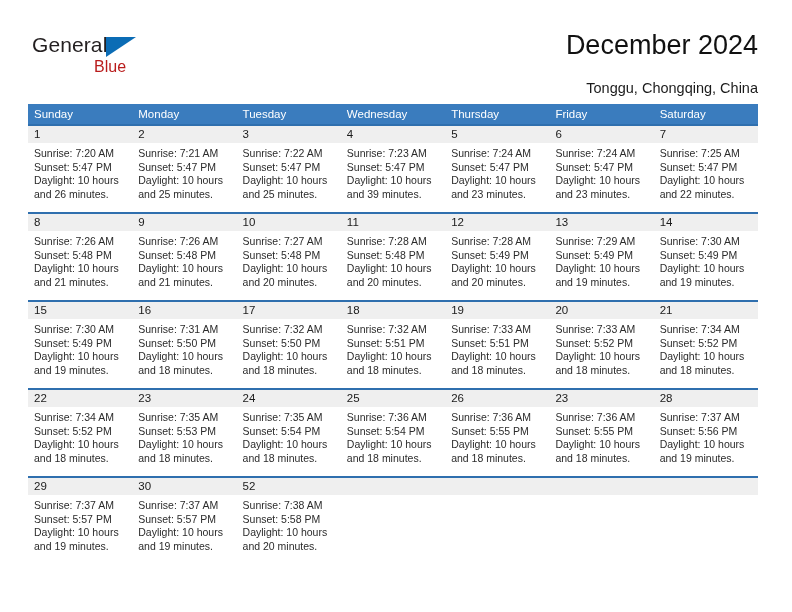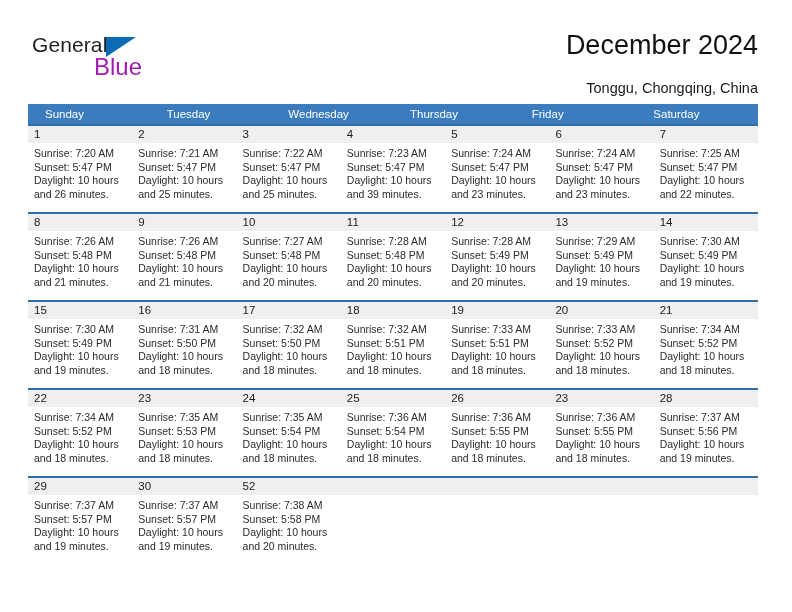--- a/index.html
+++ b/index.html
@@ -52,22 +52,22 @@
     top: 4px;
     width: 0;
     height: 0;
     border-left: 30px solid #0b6cb5;
     border-bottom: 20px solid transparent;
   }
   .logo-blue {
     position: absolute;
     left: 62px;
     top: 22px;
-    font-size: 24px;
-    color: #a21caf;
+    font-size: 16px;
+    color: #b91c1c;
     line-height: 24px;
   }
 
   .title-block {
     position: absolute;
     right: 0;
     top: 0;
     text-align: right;
   }
   .cal-title {
@@ -95,21 +95,21 @@
   .dow-row {
     display: flex;
     background: #3a7cbe;
     height: 20px;
   }
   .dow-cell {
     flex: 1 1 0;
     color: #ffffff;
     font-size: 11.5px;
     line-height: 20px;
-    padding-left: 17px;
+    padding-left: 6px;
     box-sizing: border-box;
     white-space: nowrap;
     overflow: hidden;
   }
 
   .week-row {
     display: flex;
     border-top: 2px solid #2f6fae;
     height: 88px;
     box-sizing: border-box;
@@ -161,20 +161,21 @@
     <div class="title-block">
       <div class="cal-title">December 2024</div>
       <div class="cal-subtitle">Tonggu, Chongqing, China</div>
     </div>
   </div>
 
   <div class="calendar">
 
     <div class="dow-row">
       <div class="dow-cell">Sunday</div>
+      <div class="dow-cell">Monday</div>
       <div class="dow-cell">Tuesday</div>
       <div class="dow-cell">Wednesday</div>
       <div class="dow-cell">Thursday</div>
       <div class="dow-cell">Friday</div>
       <div class="dow-cell">Saturday</div>
     </div>
 
     <div class="week-row">
       <div class="day-cell">
         <div class="day-number-band">1</div>

